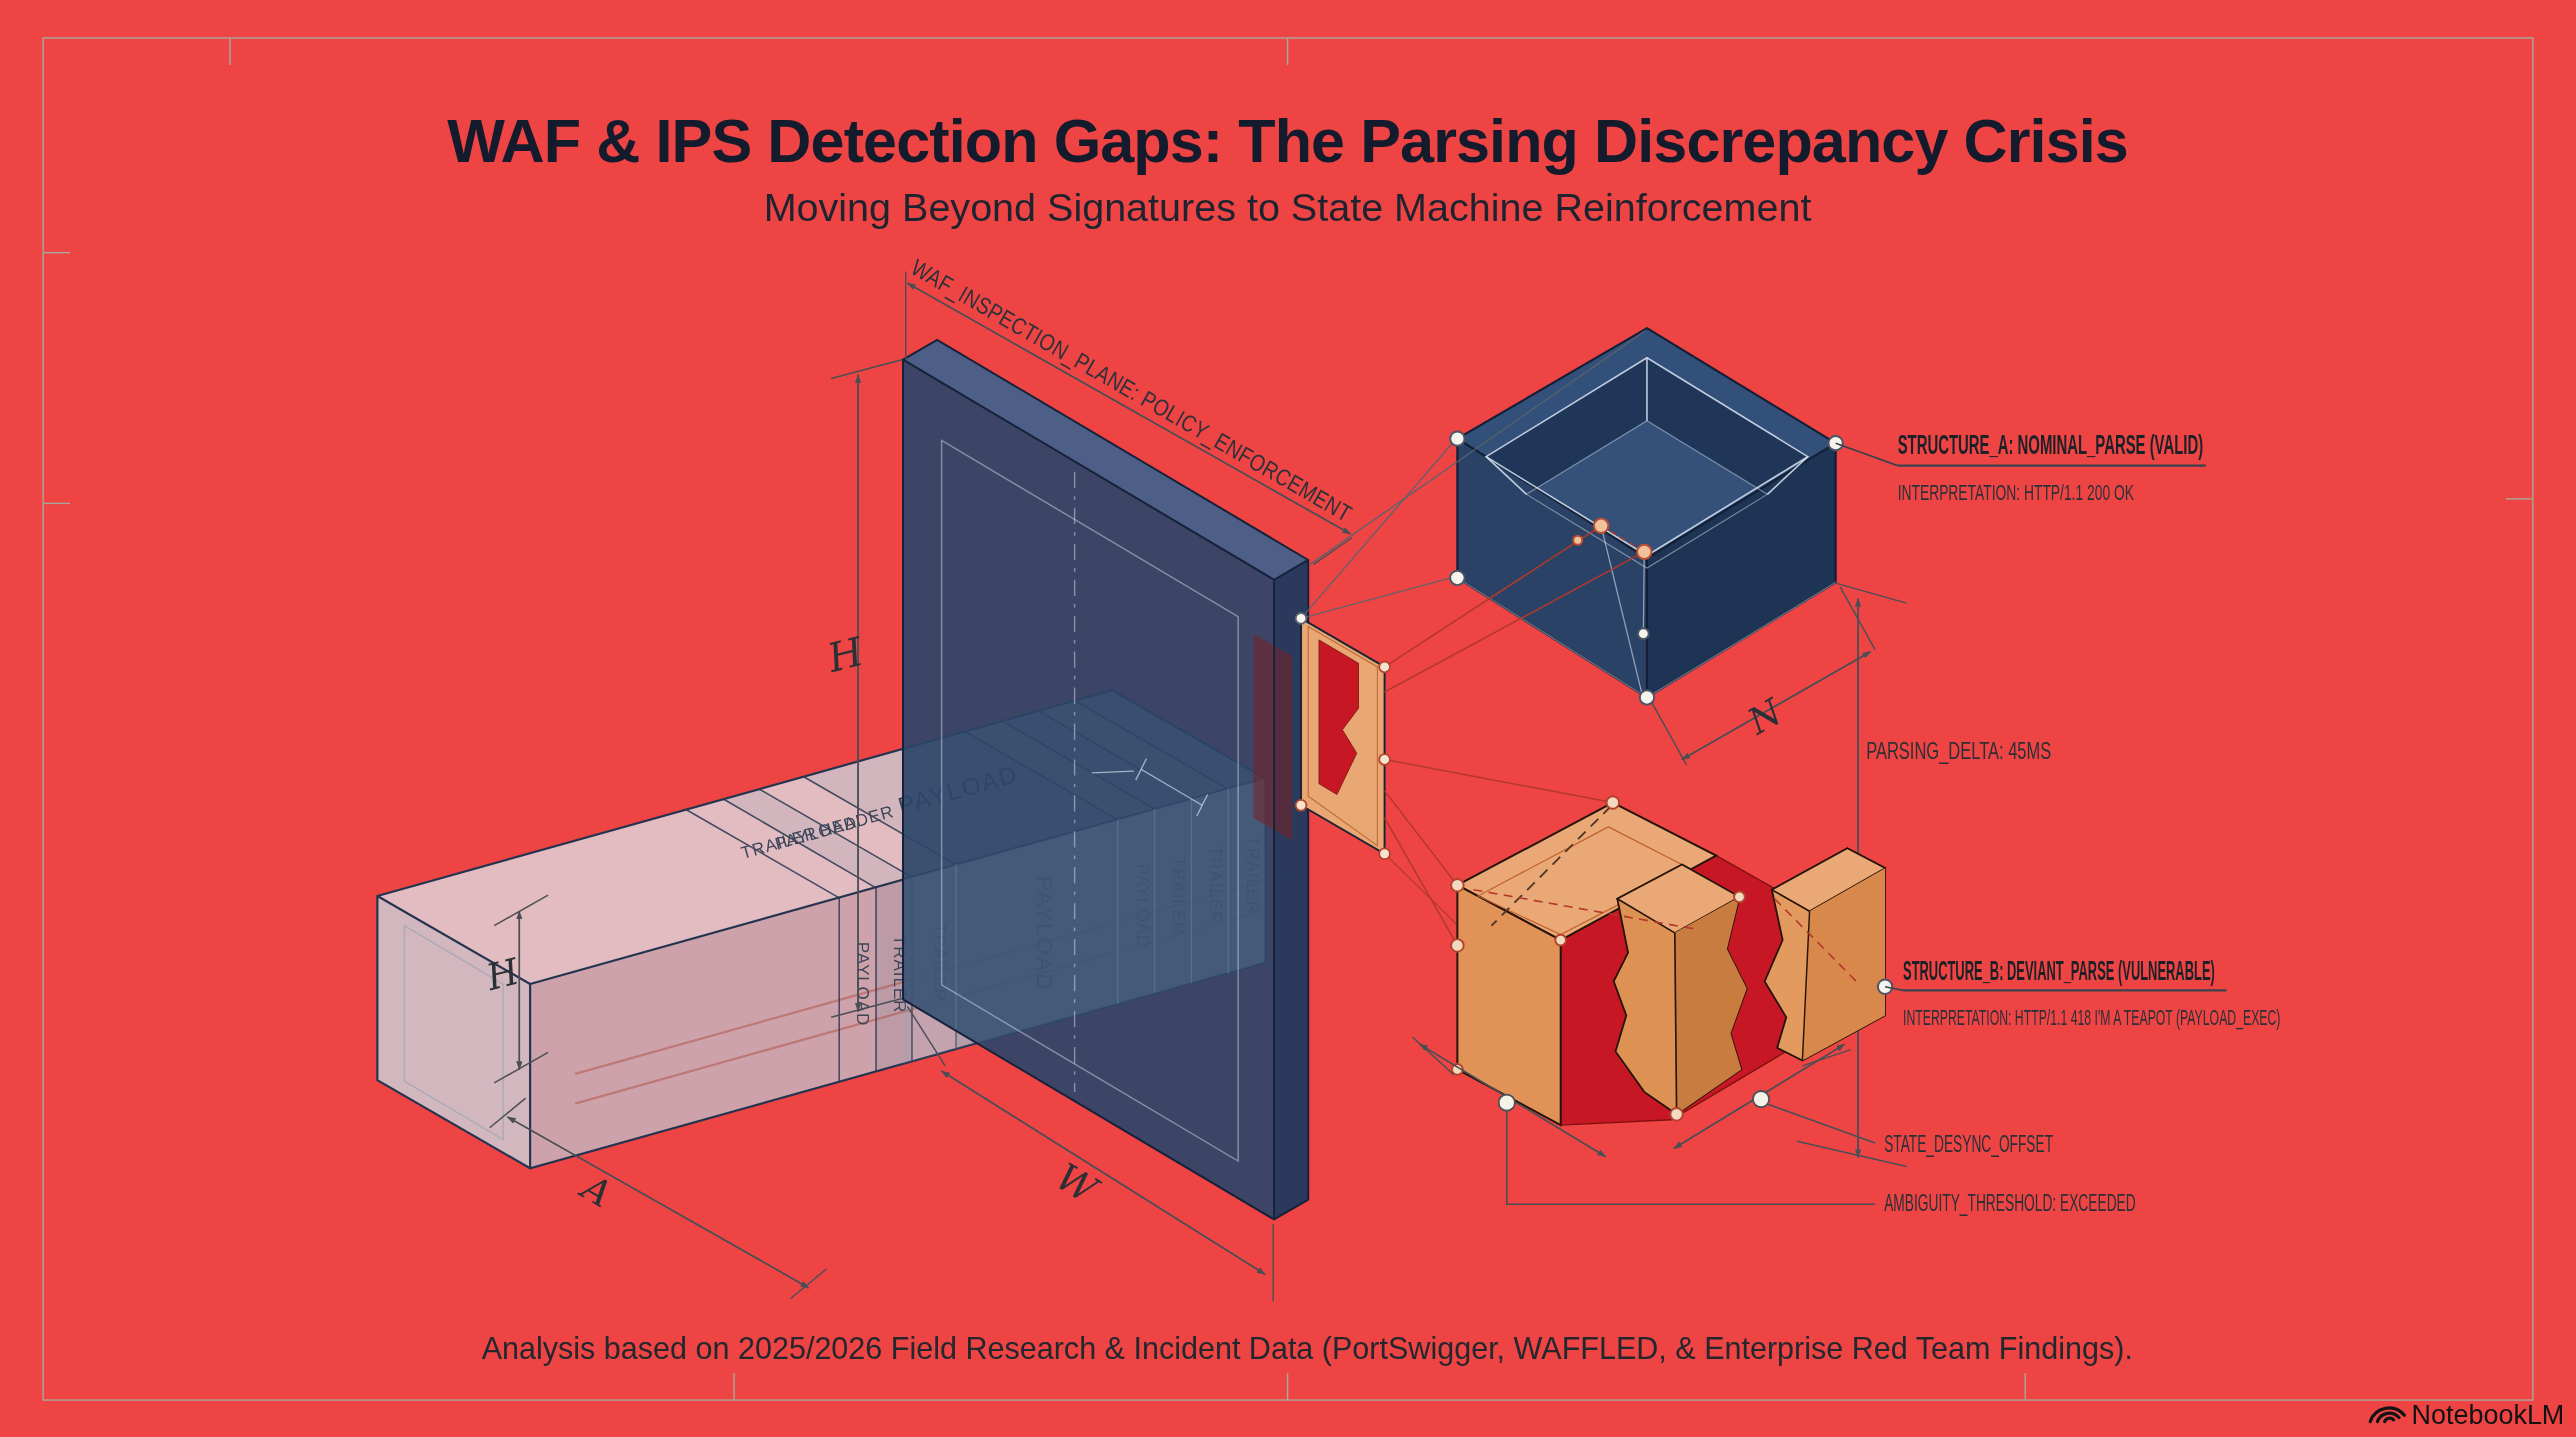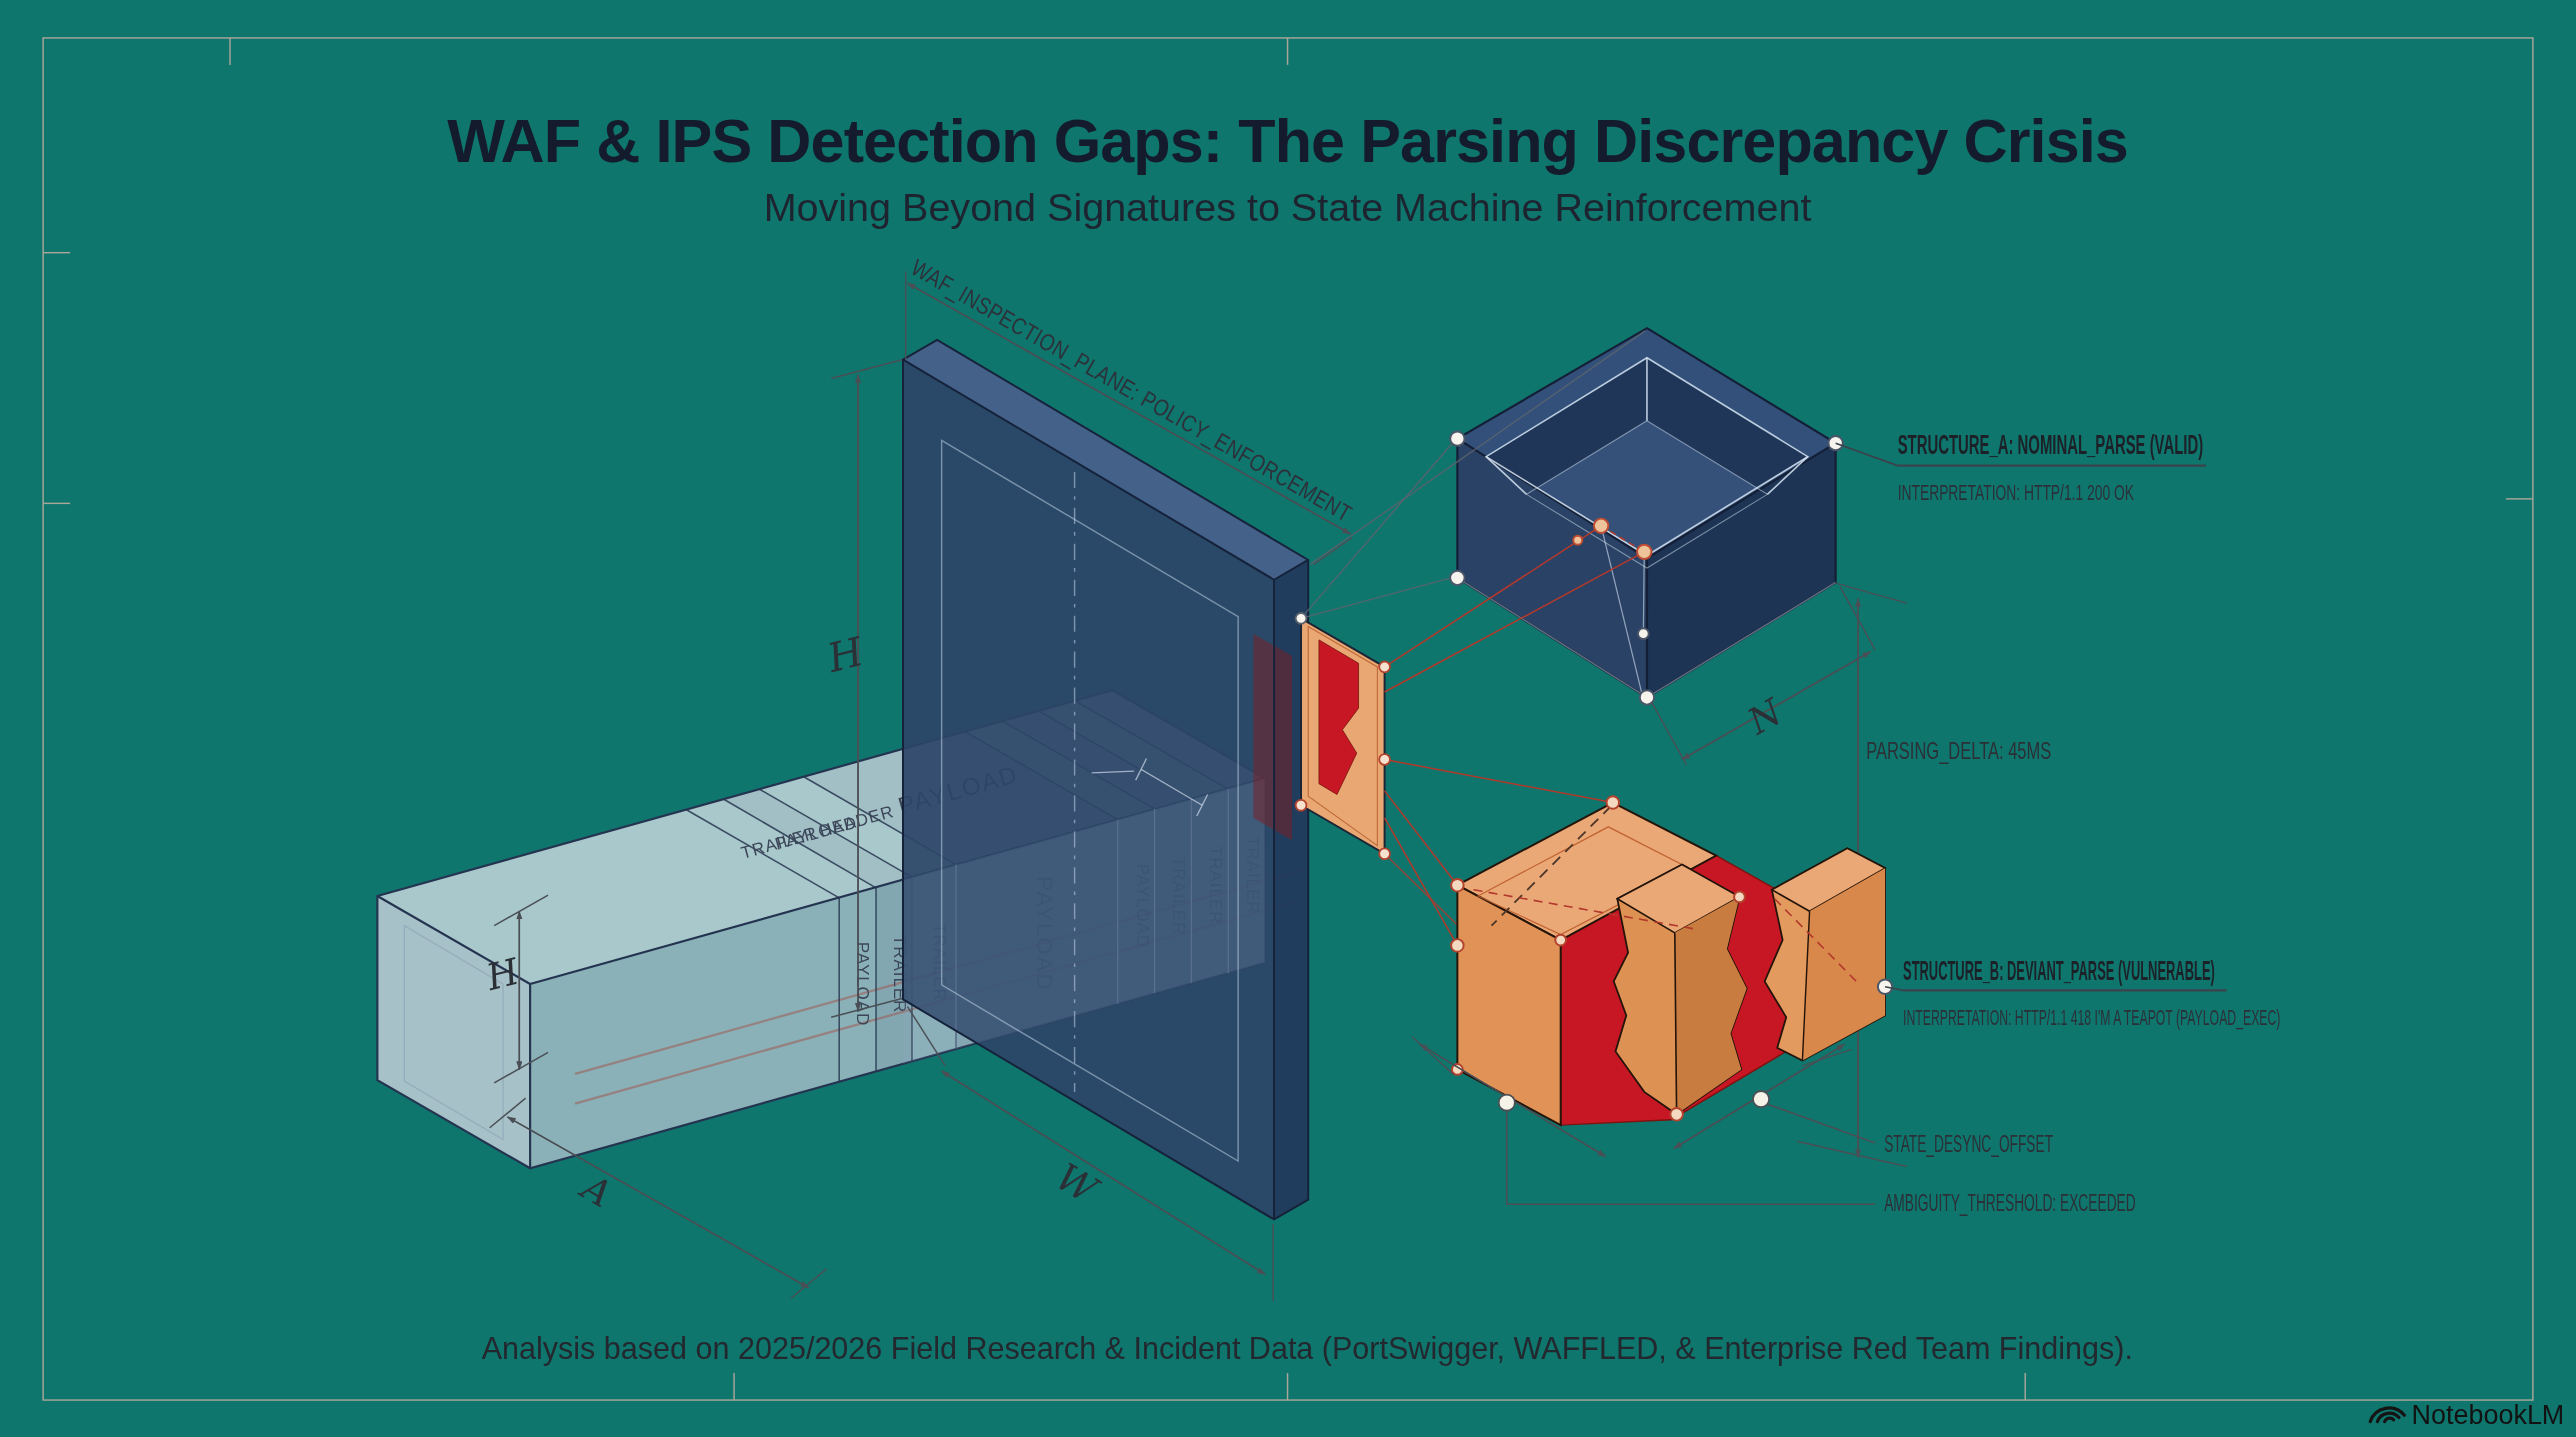--- a/index.html
+++ b/index.html
@@ -1,16 +1,16 @@
 <!DOCTYPE html>
 <html style="font-size:14.4px"><head>
 <meta charset="utf-8">
 <style>
   html,body{margin:0;padding:0;background:#f5f2e8;}
-  .sheet{position:relative;width:2576px;height:1438px;background:#0f766e;overflow:hidden;
+  .sheet{position:relative;width:2576px;height:1438px;background:#ef4444;overflow:hidden;
          font-family:"Liberation Sans",sans-serif;}
   svg text{user-select:none;}
 </style>
 </head>
 <body>
 
 <div class="sheet">
 <svg width="2576" height="1438" viewBox="0 0 2867 1600">
   <defs>
     <marker id="arw" markerWidth="11" markerHeight="10" refX="9" refY="3.5" orient="auto" markerUnits="userSpaceOnUse">

